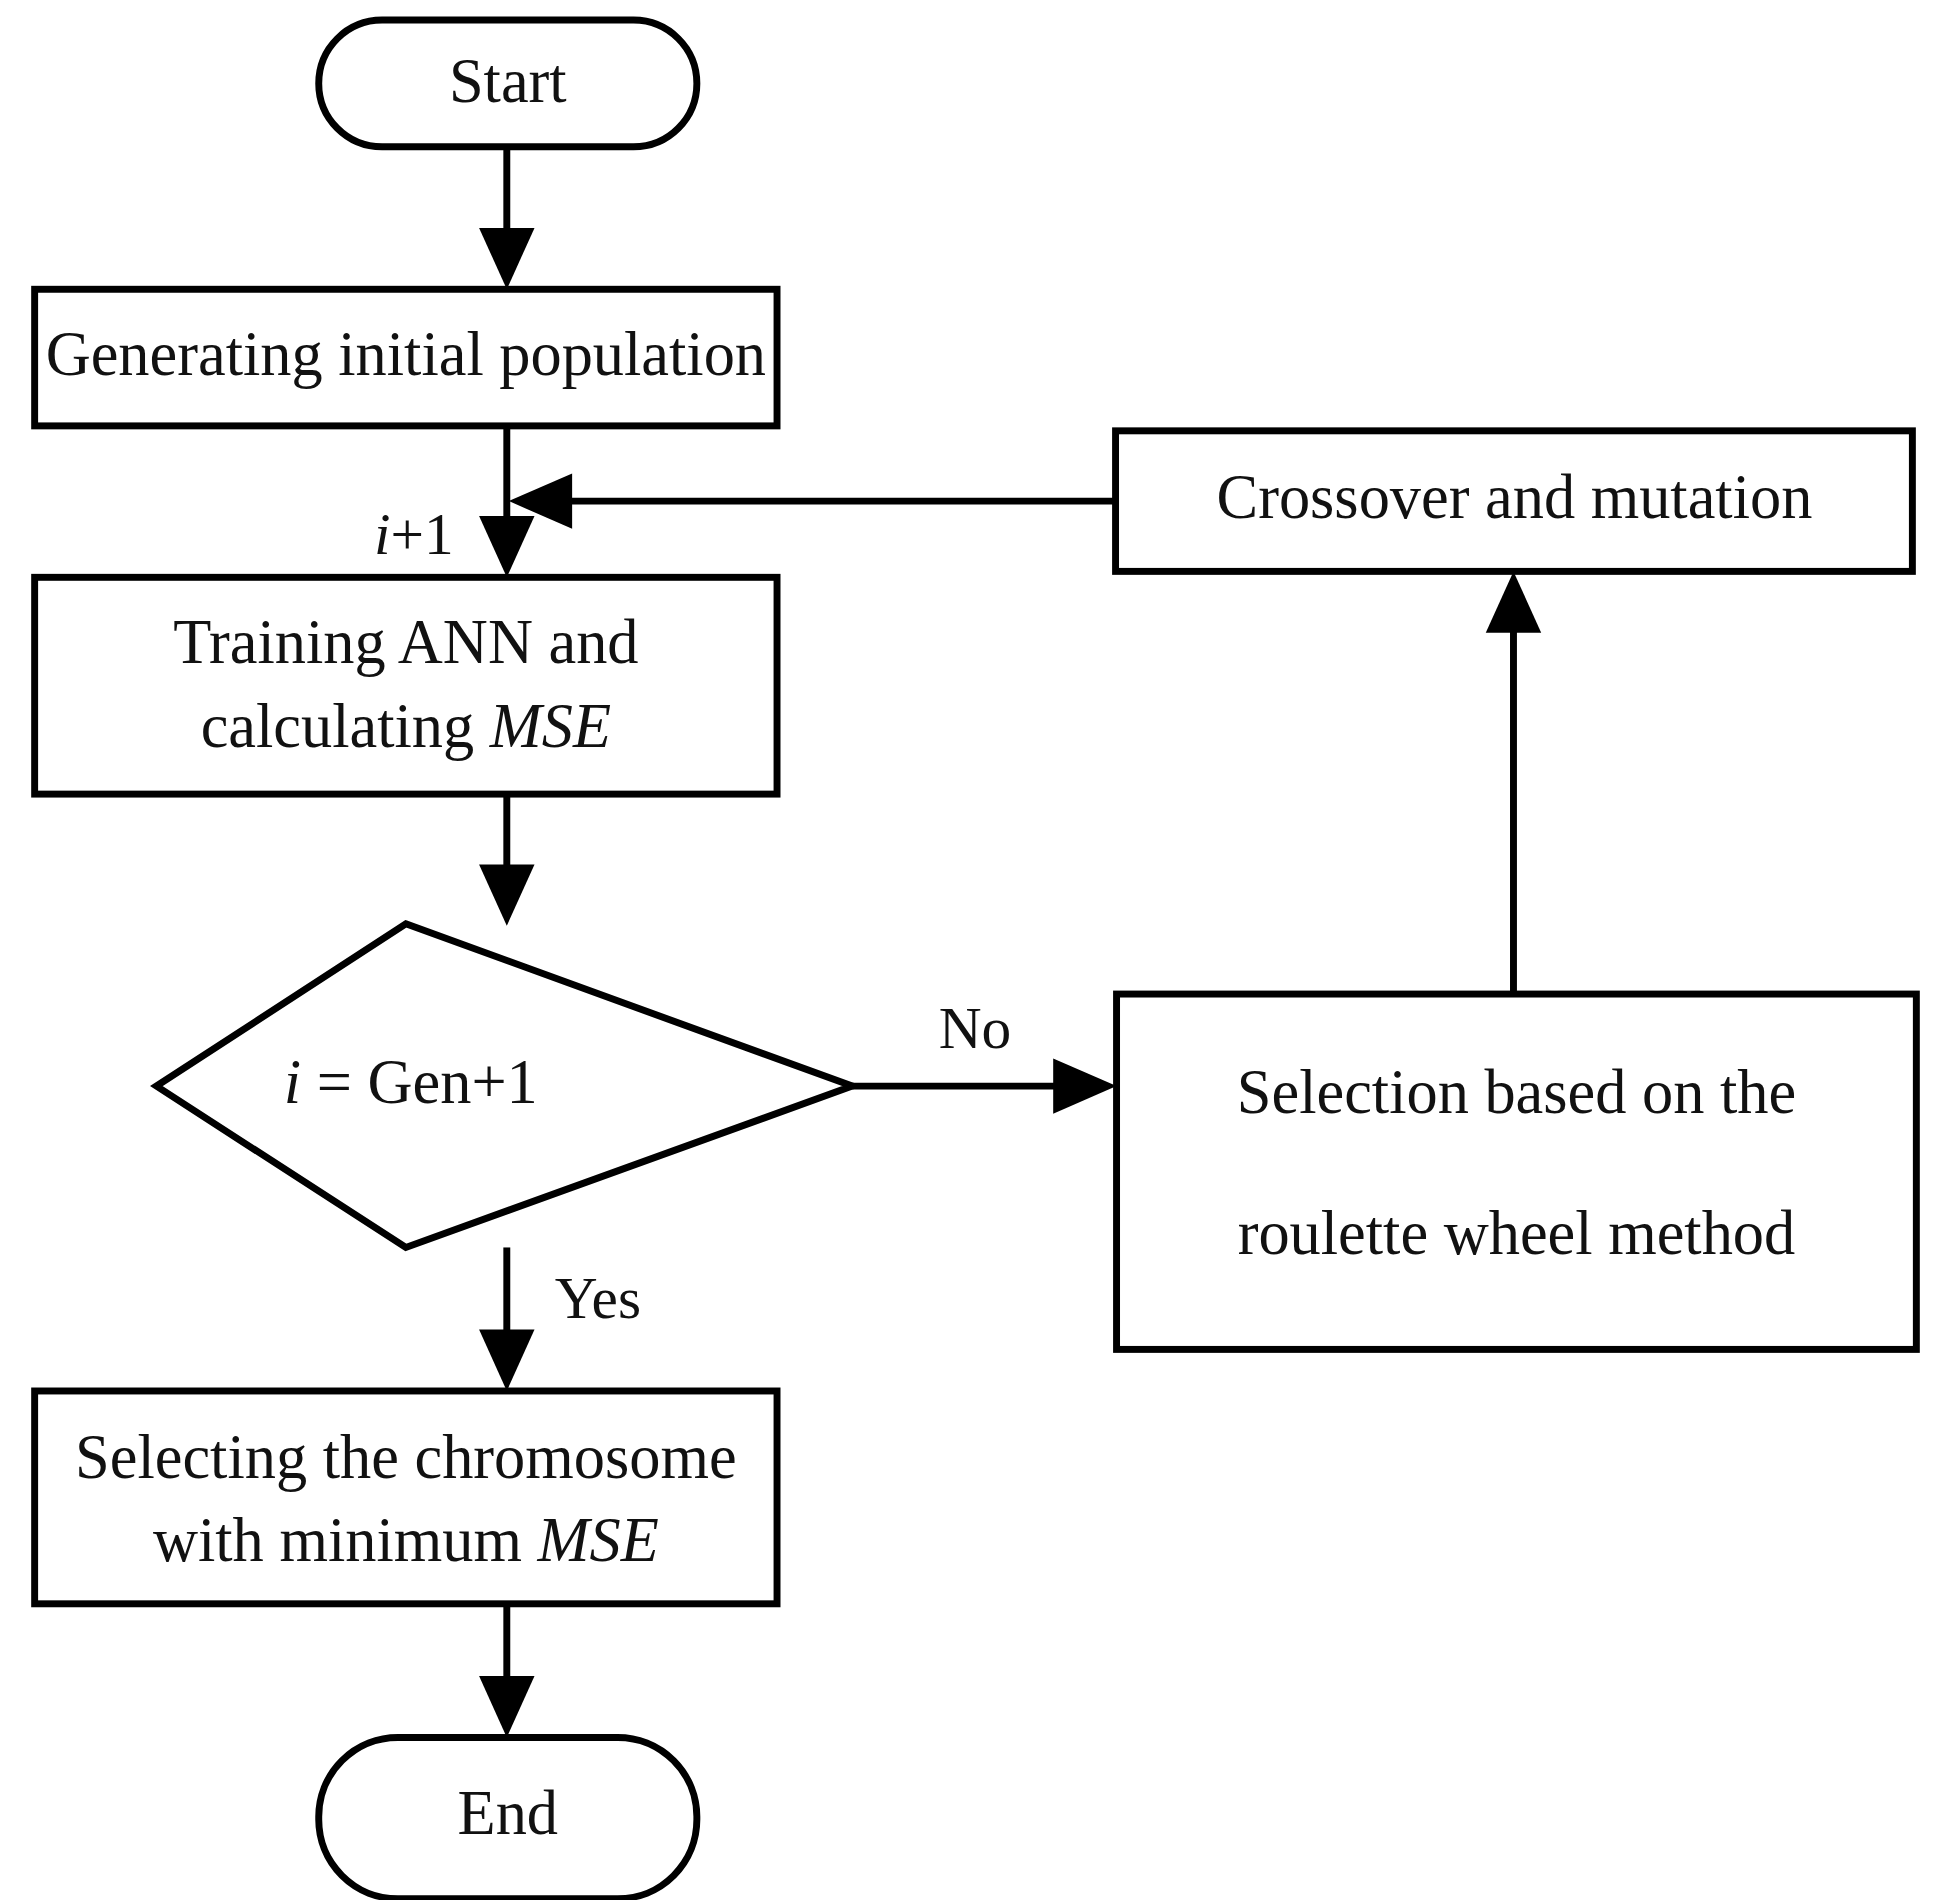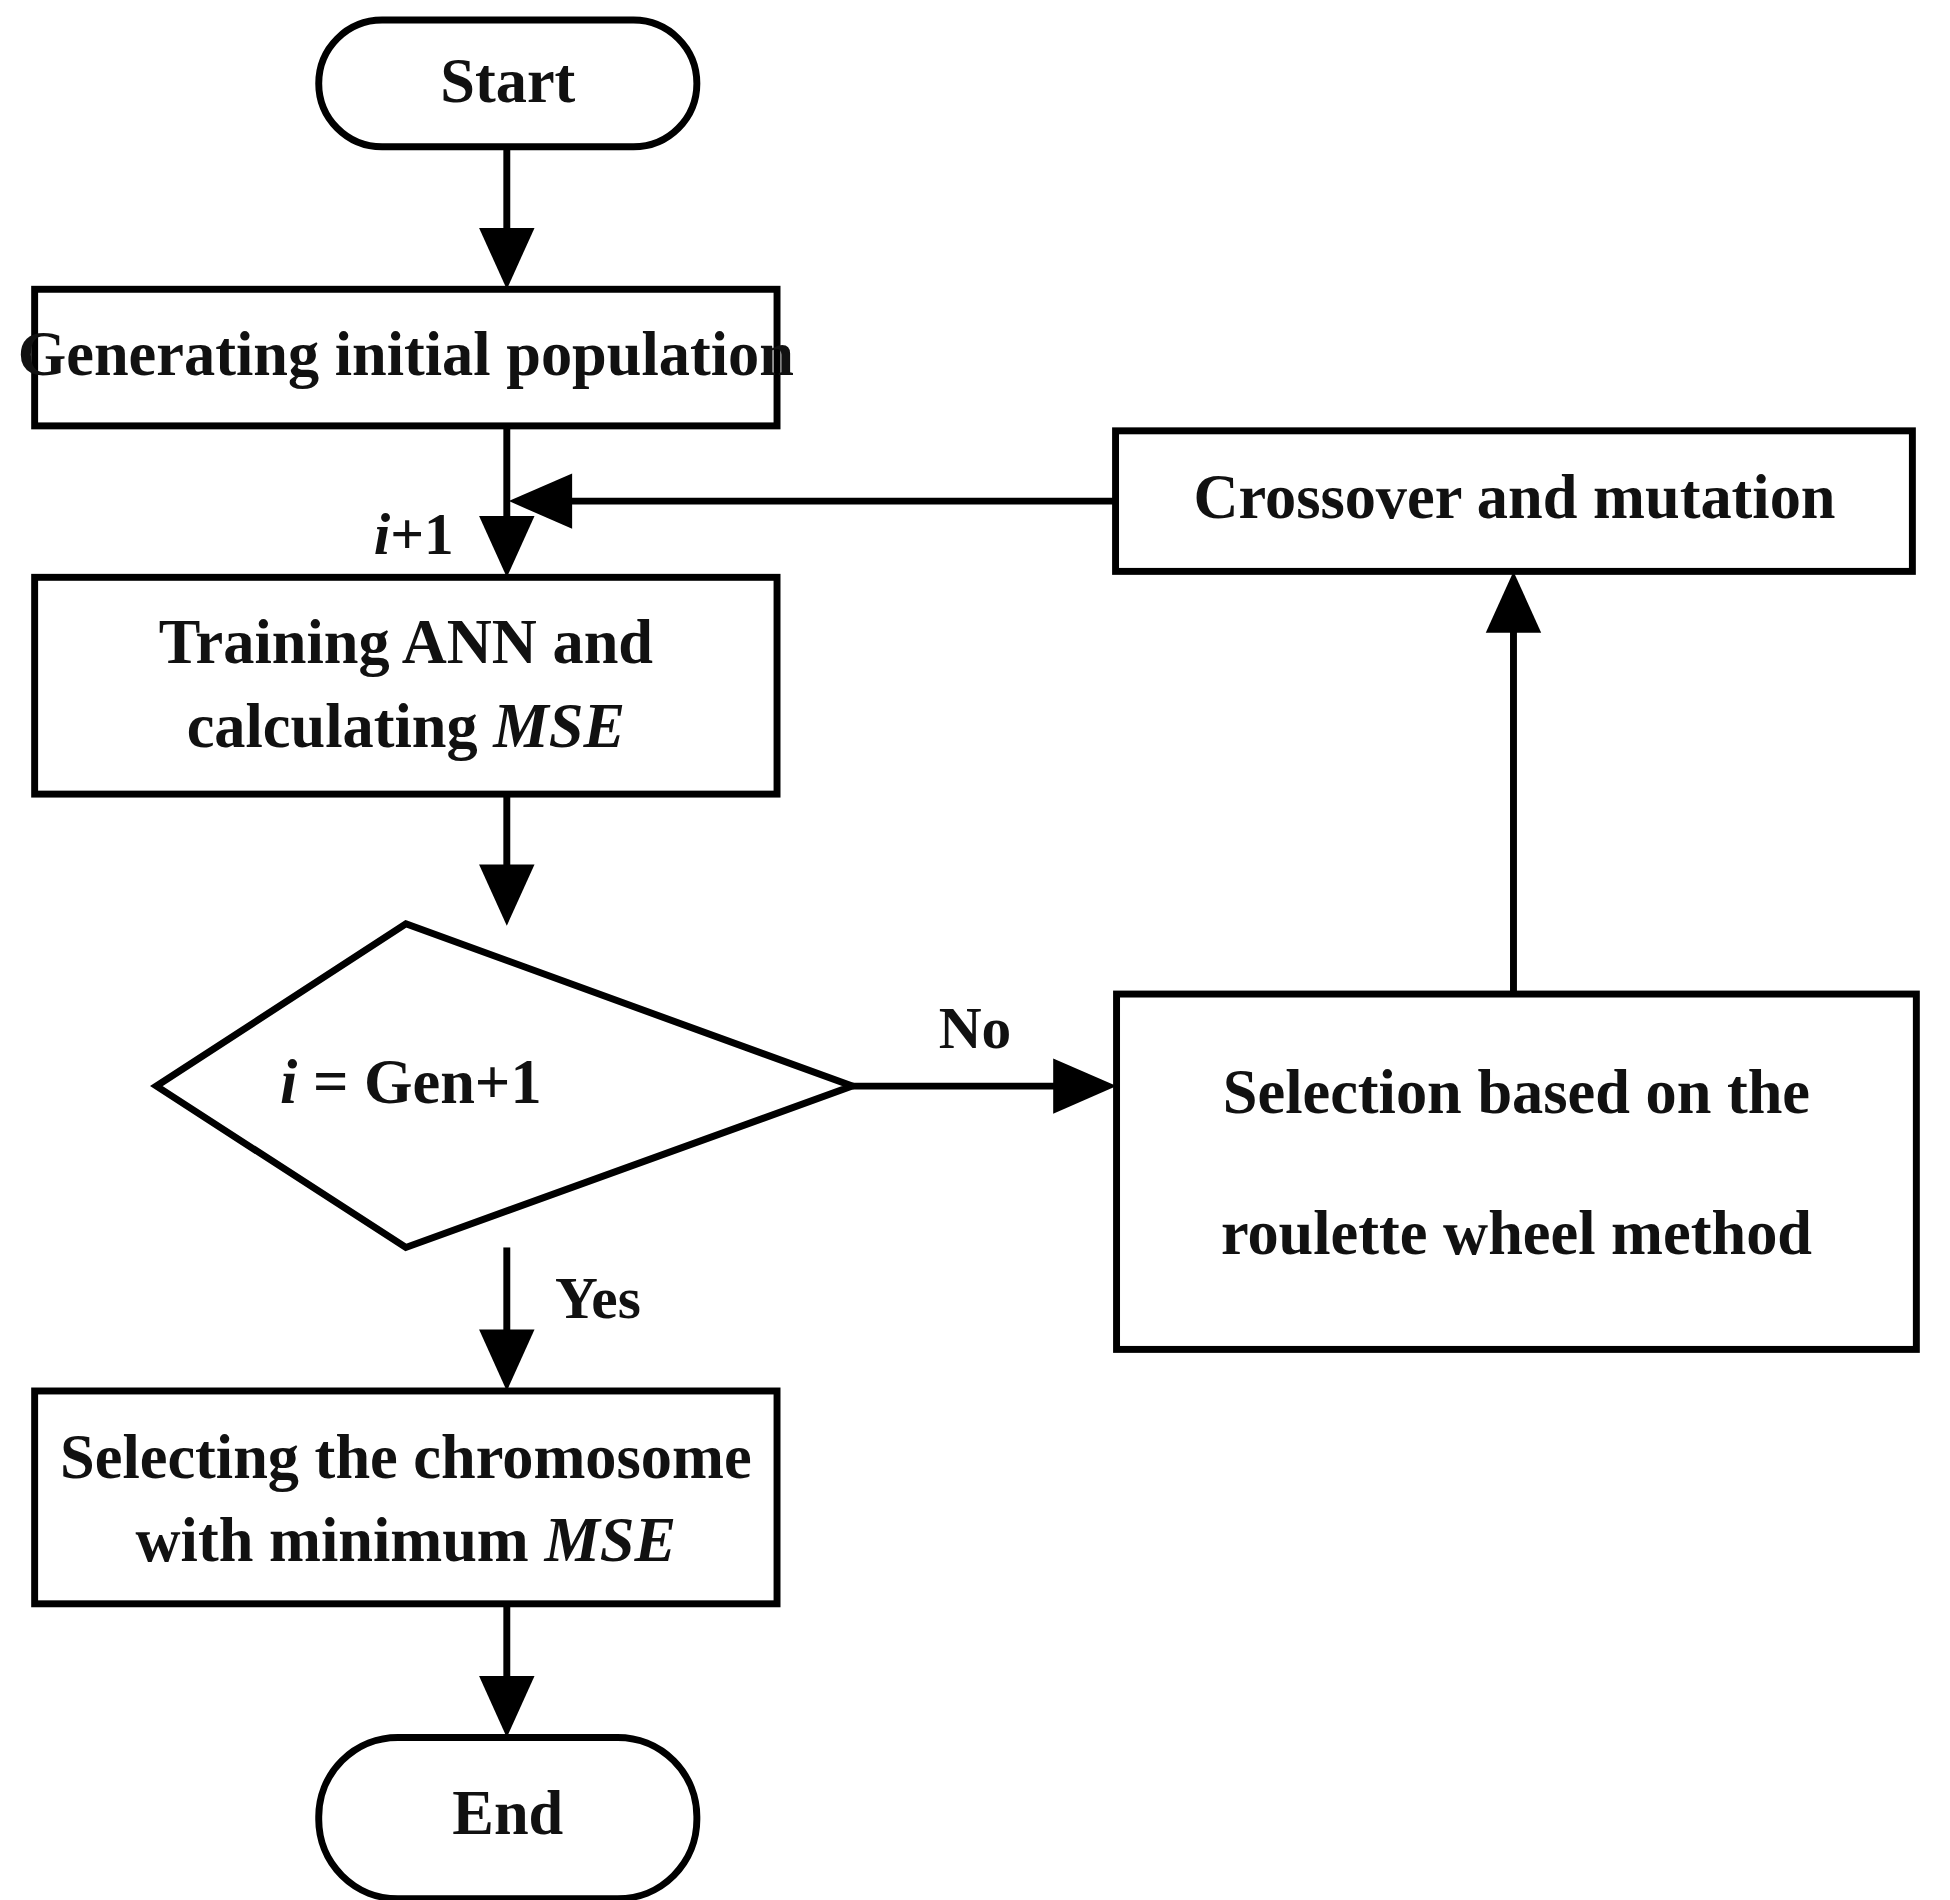--- a/index.html
+++ b/index.html
@@ -11,21 +11,20 @@
     width: 1950px;
     height: 1901px;
     font-family: "Liberation Serif", "DejaVu Serif", serif;
     overflow: hidden;
   }
   #flowchart-root {
     position: relative;
     width: 1950px;
     height: 1901px;
     background: #ffffff;
-    font-weight: bold;
   }
   svg.chart-canvas {
     position: absolute;
     top: 0;
     left: 0;
     width: 1950px;
     height: 1901px;
     display: block;
   }
   .node-shape {

